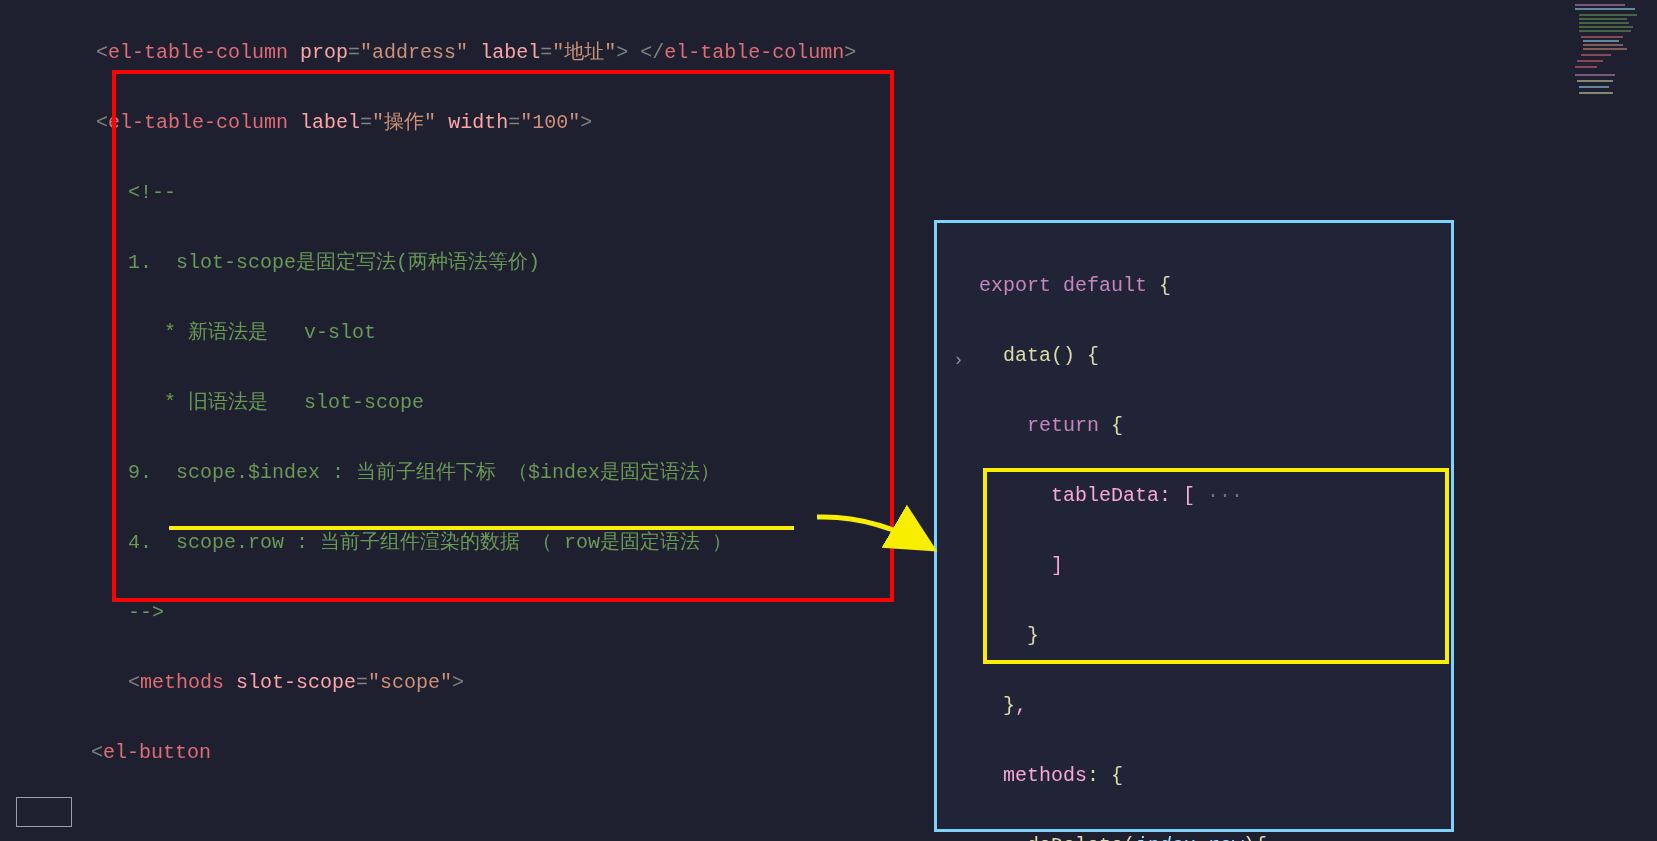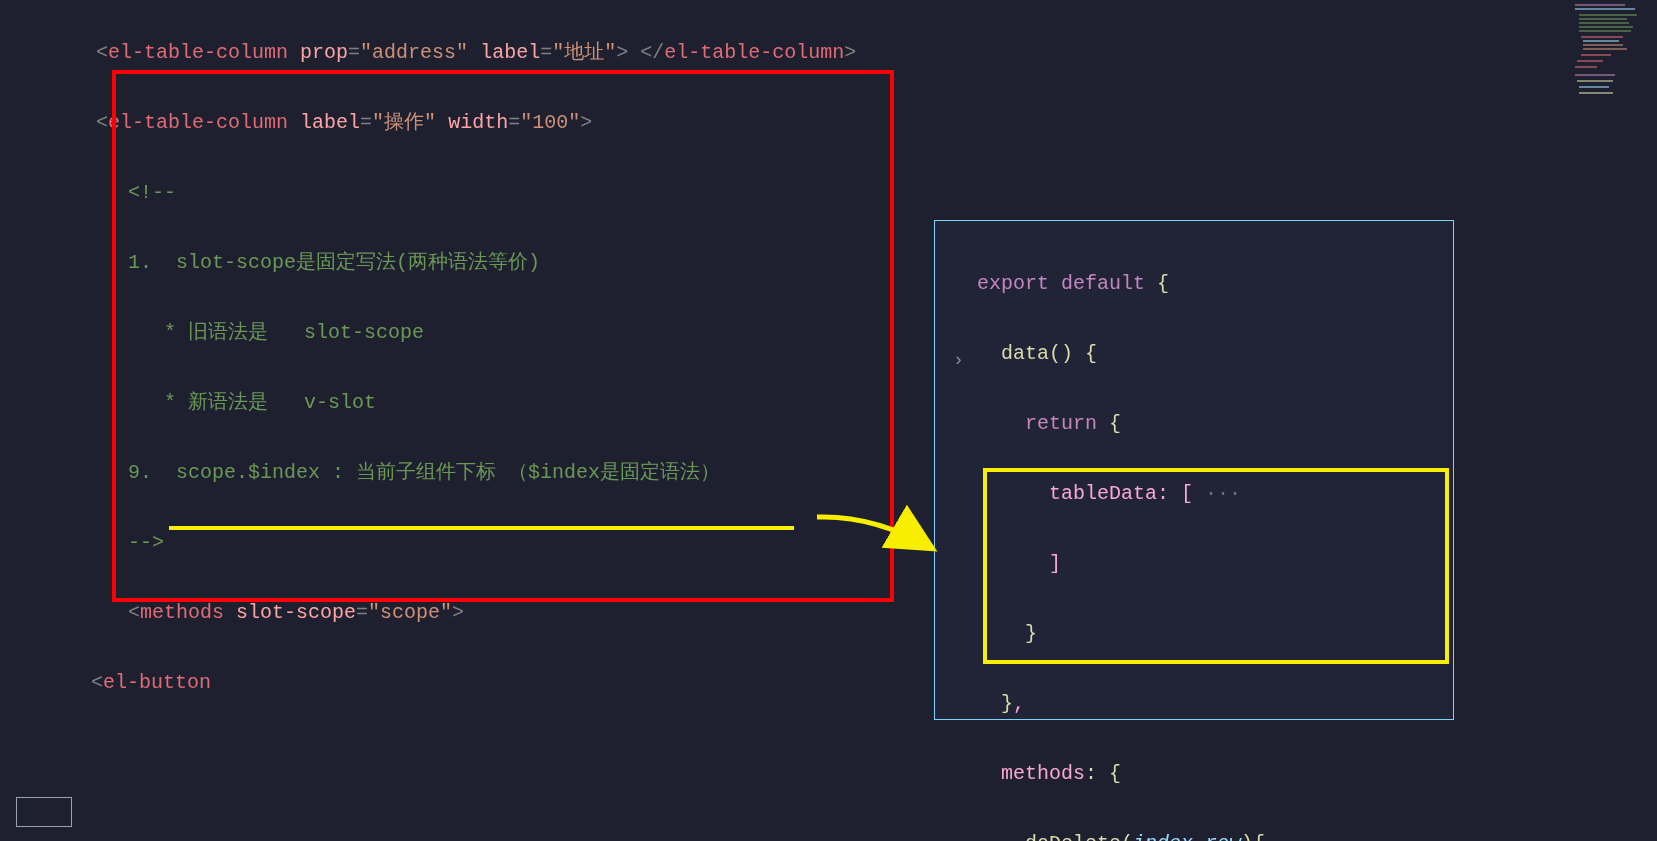--- a/index.html
+++ b/index.html
@@ -26,23 +26,23 @@
   width: 782px;
   height: 532px;
   border: 4px solid #ff0000;
   pointer-events: none;
 }
 .right-panel {
   position: absolute;
   top: 220px;
   left: 934px;
   width: 520px;
-  height: 500px;
+  height: 612px;
   background: #212337;
-  border: 1px solid #7dd3fc;
+  border: 3px solid #7dd3fc;
 }
 .yellow-box {
   position: absolute;
   top: 468px;
   left: 983px;
   width: 466px;
   height: 196px;
   border: 4px solid #f7ee00;
   pointer-events: none;
   z-index: 5;
@@ -108,23 +108,24 @@
 .ln { display: block; }
 </style>
 </head>
 <body>
 
 <div class="editor">
 <span class="ln indent1"><span class="p-brk">&lt;</span><span class="p-tag">el-table-column</span><span> </span><span class="p-attr">prop</span><span class="p-brk">=</span><span class="p-str">"address"</span><span> </span><span class="p-attr">label</span><span class="p-brk">=</span><span class="p-str">"地址"</span><span class="p-brk">&gt;</span><span> </span><span class="p-brk">&lt;/</span><span class="p-tag">el-table-column</span><span class="p-brk">&gt;</span></span>
 <span class="ln indent1"><span class="p-brk">&lt;</span><span class="p-tag">el-table-column</span><span> </span><span class="p-attr">label</span><span class="p-brk">=</span><span class="p-str">"操作"</span><span> </span><span class="p-attr">width</span><span class="p-brk">=</span><span class="p-str">"100"</span><span class="p-brk">&gt;</span></span>
 <span class="ln indent2 p-cmt">&lt;!--</span>
 <span class="ln indent2 p-cmt">1.  slot-scope是固定写法(两种语法等价)</span>
+<span class="ln indent2 p-cmt">   * 新语法是   v-slot</span>
 <span class="ln indent2 p-cmt">   * 旧语法是   slot-scope</span>
-<span class="ln indent2 p-cmt">   * 新语法是   v-slot</span>
 <span class="ln indent2 p-cmt">9.  scope.$index : 当前子组件下标 （$index是固定语法）</span>
+<span class="ln indent2 p-cmt">4.  scope.row : 当前子组件渲染的数据 （ row是固定语法 ）</span>
 <span class="ln indent2 p-cmt">--&gt;</span>
 <span class="ln indent2"><span class="p-brk">&lt;</span><span class="p-tag">methods</span><span> </span><span class="p-attr">slot-scope</span><span class="p-brk">=</span><span class="p-str">"scope"</span><span class="p-brk">&gt;</span></span>
 <span class="ln indent3"><span class="p-brk">&lt;</span><span class="p-tag">el-button</span></span>
 
 
 
 
 
 
 

